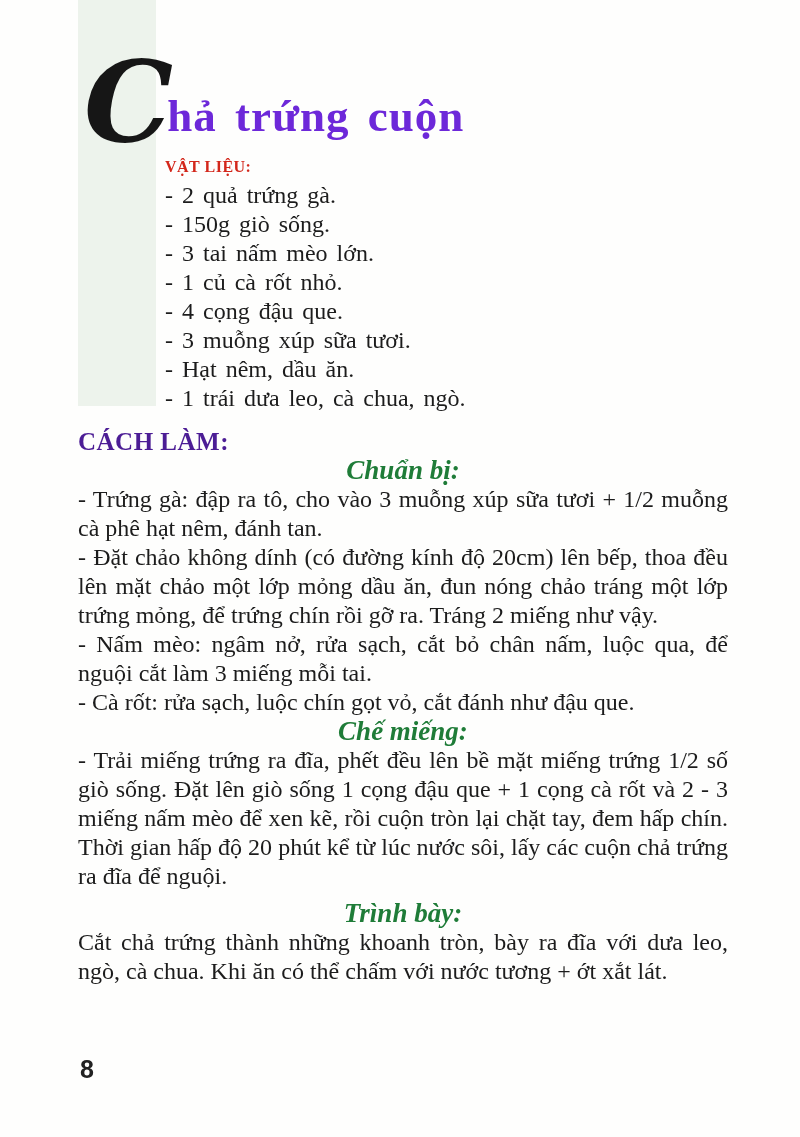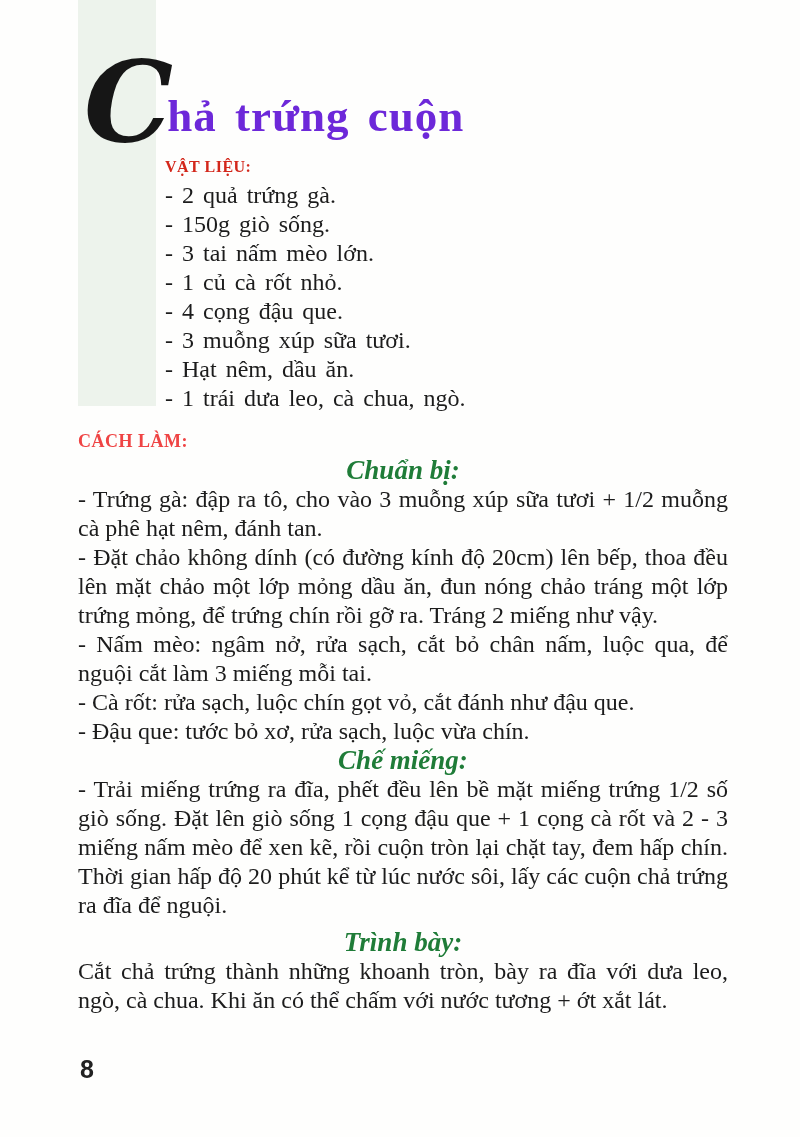--- a/index.html
+++ b/index.html
@@ -59,23 +59,23 @@
   .ing-list {
     list-style: none;
     margin: 0 0 0 87px;
     padding: 0;
     font-size: 24px;
     line-height: 29px;
     word-spacing: 3px;
   }
   .method-heading {
     margin: 14px 0 0 0;
-    font-size: 18px;
+    font-size: 25px;
     font-weight: bold;
-    color: #ef4444;
+    color: #4c1d95;
     line-height: 29px;
     letter-spacing: 0.5px;
   }
   .section-heading {
     margin: 0;
     font-size: 27px;
     font-weight: bold;
     font-style: italic;
     color: #1f7c38;
     line-height: 29px;
@@ -124,21 +124,20 @@
       <li>- 1 trái dưa leo, cà chua, ngò.</li>
     </ul>
 
     <h2 class="method-heading">CÁCH LÀM:</h2>
 
     <h3 class="section-heading">Chuẩn bị:</h3>
     <p class="para">- Trứng gà: đập ra tô, cho vào 3 muỗng xúp sữa tươi + 1/2 muỗng cà phê hạt nêm, đánh tan.</p>
     <p class="para">- Đặt chảo không dính (có đường kính độ 20cm) lên bếp, thoa đều lên mặt chảo một lớp mỏng dầu ăn, đun nóng chảo tráng một lớp trứng mỏng, để trứng chín rồi gỡ ra. Tráng 2 miếng như vậy.</p>
     <p class="para">- Nấm mèo: ngâm nở, rửa sạch, cắt bỏ chân nấm, luộc qua, để nguội cắt làm 3 miếng mỗi tai.</p>
     <p class="para">- Cà rốt: rửa sạch, luộc chín gọt vỏ, cắt đánh như đậu que.</p>
-    <p class="para">- Đậu que: tước bỏ xơ, rửa sạch, luộc vừa chín.</p>
 
     <h3 class="section-heading">Chế miếng:</h3>
     <p class="para">- Trải miếng trứng ra đĩa, phết đều lên bề mặt miếng trứng 1/2 số giò sống. Đặt lên giò sống 1 cọng đậu que + 1 cọng cà rốt và 2 - 3 miếng nấm mèo để xen kẽ, rồi cuộn tròn lại chặt tay, đem hấp chín. Thời gian hấp độ 20 phút kể từ lúc nước sôi, lấy các cuộn chả trứng ra đĩa để nguội.</p>
 
     <h3 class="section-heading spaced">Trình bày:</h3>
     <p class="para">Cắt chả trứng thành những khoanh tròn, bày ra đĩa với dưa leo, ngò, cà chua. Khi ăn có thể chấm với nước tương + ớt xắt lát.</p>
 
   </div>
 
   <div class="page-number">8</div>

